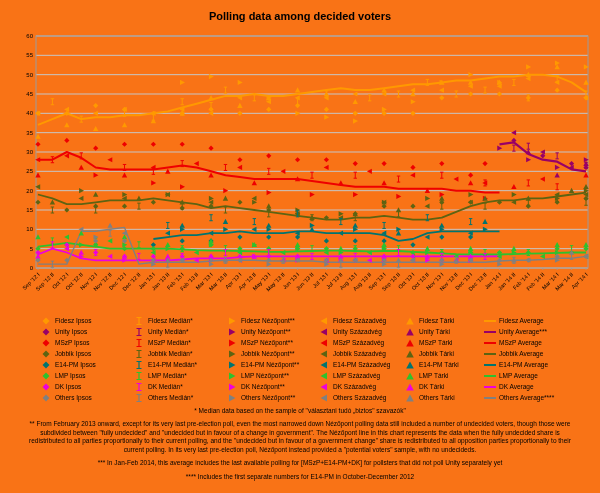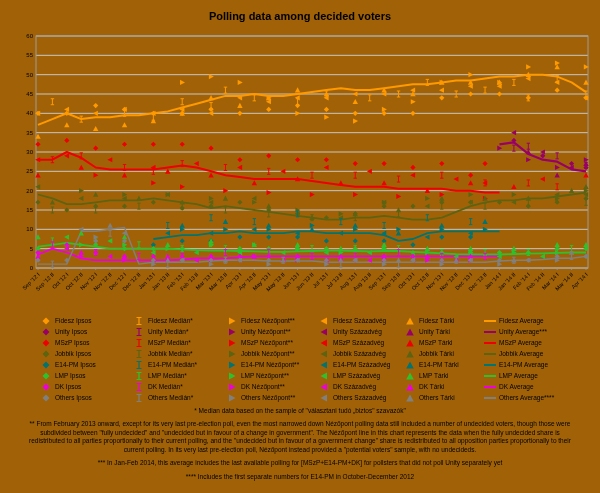--- a/index.html
+++ b/index.html
@@ -1,16 +1,16 @@
 <!DOCTYPE html>
 <html><head>
 <meta charset="utf-8">
 <style>
   html,body{margin:0;padding:0;background:#fff;}
-  .page{position:relative;width:600px;height:493px;background:#a16207;overflow:hidden;
+  .page{position:relative;width:600px;height:493px;background:#f97316;overflow:hidden;
         font-family:"Liberation Sans", sans-serif;color:#000;}
   .chart-title{position:absolute;top:10px;left:0;width:600px;text-align:center;
         font-size:11px;font-weight:bold;}
   #plot{position:absolute;top:0;left:0;}
   #legend{position:absolute;top:315px;left:0;width:600px;height:92px;font-size:6.5px;}
   .lg-col{position:absolute;top:0;}
   .lg-item{height:11px;display:flex;align-items:center;white-space:nowrap;}
   .lg-item svg{margin-right:3px;flex:0 0 auto;}
   #footnotes{position:absolute;top:407px;left:22px;width:556px;text-align:center;
         font-size:6.5px;line-height:1.3;}

